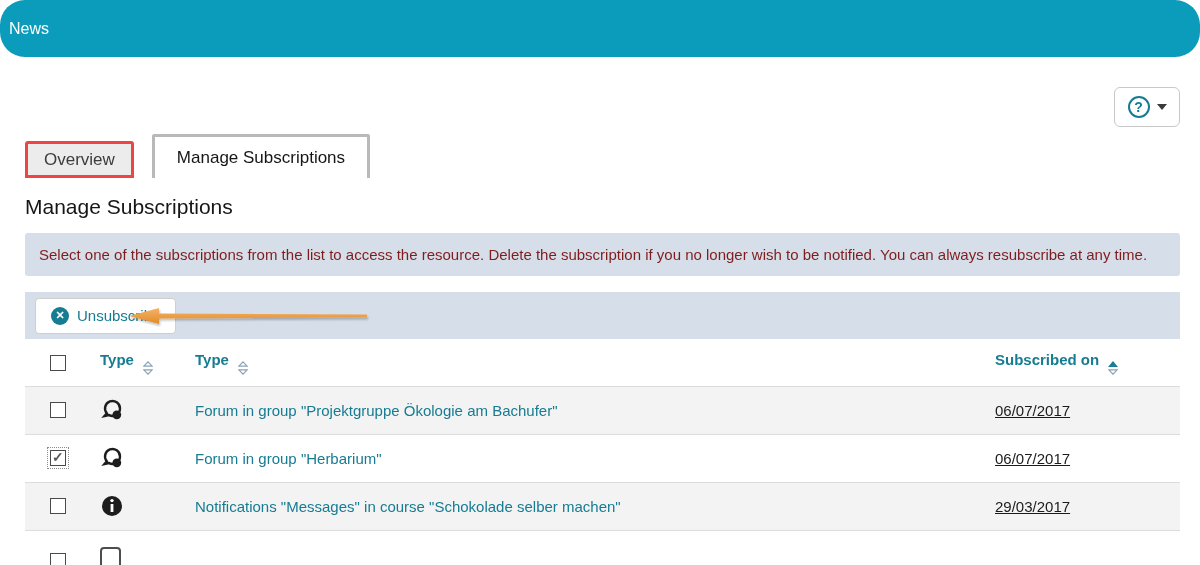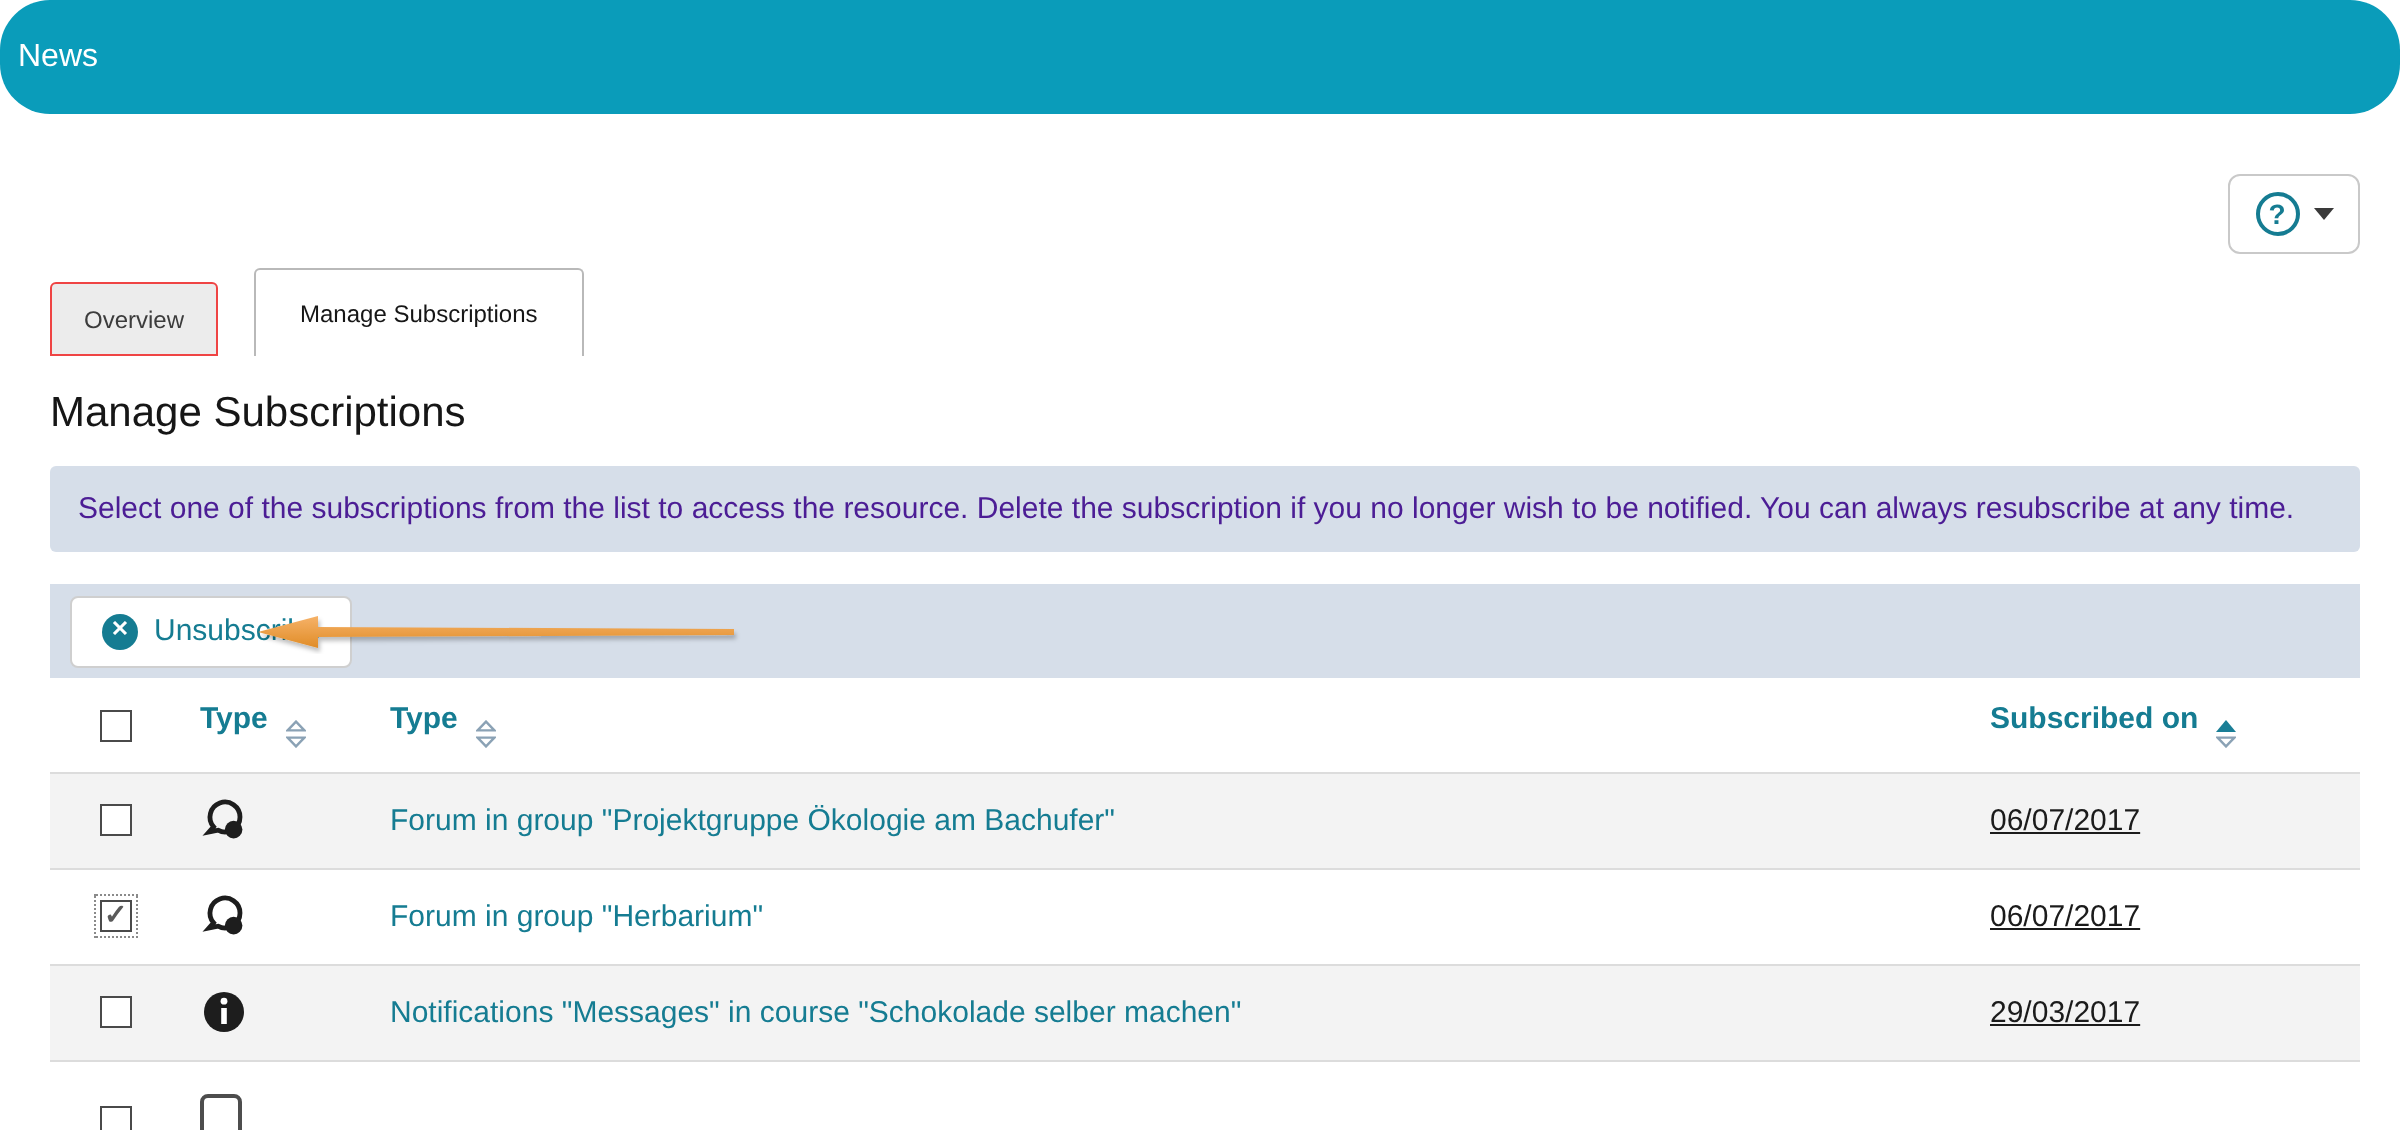--- a/index.html
+++ b/index.html
@@ -33,38 +33,38 @@
   }
   .caret-down{
     width:0;height:0;border-left:5px solid transparent;border-right:5px solid transparent;
     border-top:6px solid #3a3a3a;
   }
   
   .tabs{
     display:flex;align-items:flex-end;padding-left:25px;margin-top:77px;height:44px;
   }
   .tab{
-    font-size:12px;padding:0 16px;display:flex;align-items:center;
-    border:1px solid #ef4444;border-radius:3px 3px 0 0;cursor:pointer;
+    font-size:17px;padding:0 16px;display:flex;align-items:center;
+    border:3px solid #ef4444;border-radius:3px 3px 0 0;cursor:pointer;
     background:#ececec;color:#3c3c3c;height:37px;
   }
   .tab.active{
     background:#fff;border-color:#b9b9b9;border-bottom:none;height:44px;
     color:#161616;padding:0 22px;
   }
   .tab:nth-child(1){margin-right:18px;}
   .tab:nth-child(2){margin-right:2px;}
   
   .page-title{
     font-size:21px;font-weight:400;color:#161616;margin:17px 20px 14px 25px;
   }
   
   .info-box{
     margin:0 20px 16px 25px;background:var(--panel);border-radius:3px;
-    padding:10px 14px;font-size:15px;line-height:1.55;color:#4c1d95;
+    padding:10px 14px;font-size:15px;line-height:1.55;color:#7f1d1d;
   }
   
   .toolbar{
     margin:0 20px 0 25px;background:var(--panel);height:47px;
     display:flex;align-items:center;padding-left:10px;position:relative;
   }
   .btn-unsubscribe{
     height:36px;background:#fff;border:1px solid #cfcfcf;border-radius:4px;
     display:flex;align-items:center;gap:8px;padding:0 15px;cursor:pointer;
     font-size:15px;color:var(--link);font-family:"Liberation Sans",sans-serif;

